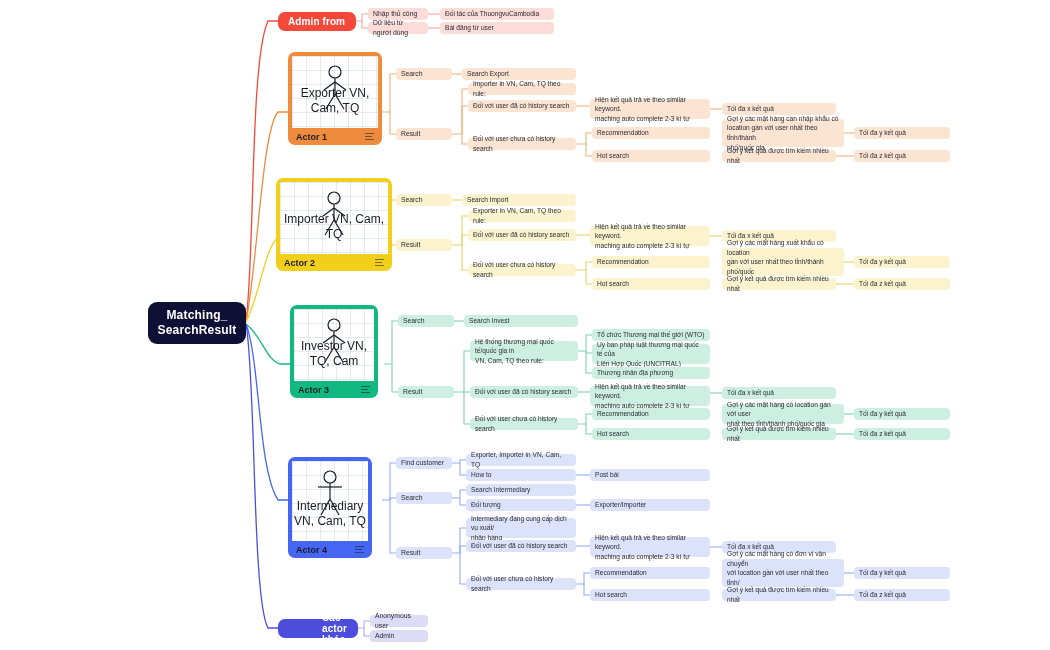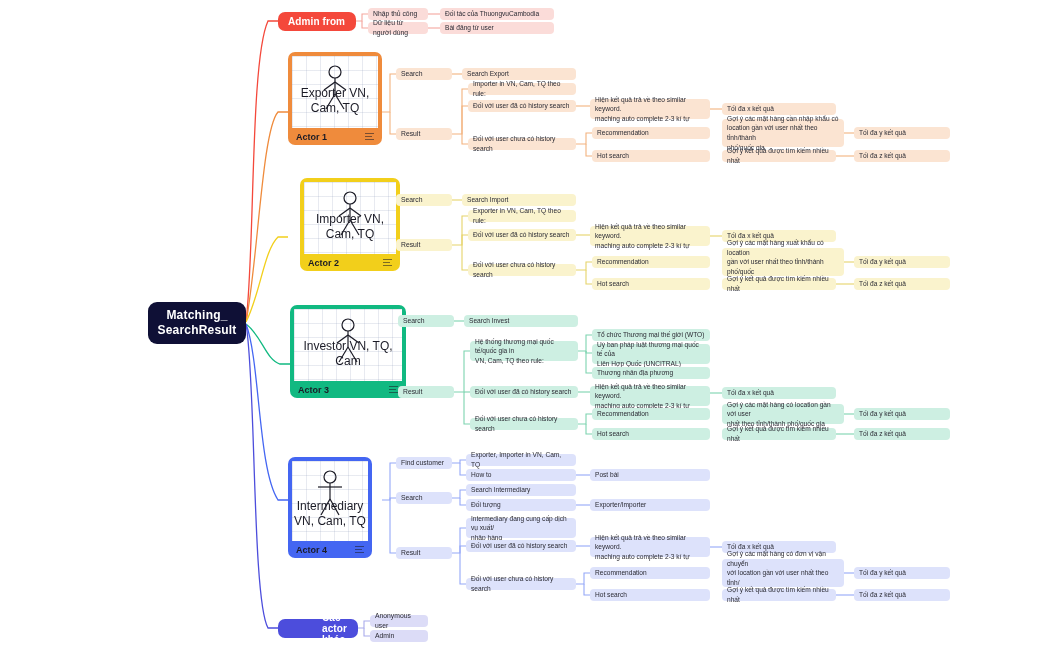--- a/index.html
+++ b/index.html
@@ -221,21 +221,21 @@
   <div class="chip" style="left:722px; top:103px; width:114px; height:12px; background:#fbe4d2;">Tối đa x kết quả</div>
   <div class="chip" style="left:592px; top:127px; width:118px; height:12px; background:#fbe4d2;">Recommendation</div>
   <div class="chip" style="left:722px; top:119px; width:122px; height:28px; background:#fbe4d2;">Gợi ý các mặt hàng cần nhập khẩu có
 location gần với user nhất theo tỉnh/thành
 phố/quốc gia</div>
   <div class="chip" style="left:854px; top:127px; width:96px; height:12px; background:#fbe4d2;">Tối đa y kết quả</div>
   <div class="chip" style="left:592px; top:150px; width:118px; height:12px; background:#fbe4d2;">Hot search</div>
   <div class="chip" style="left:722px; top:150px; width:114px; height:12px; background:#fbe4d2;">Gợi ý kết quả được tìm kiếm nhiều nhất</div>
   <div class="chip" style="left:854px; top:150px; width:96px; height:12px; background:#fbe4d2;">Tối đa z kết quả</div>
 
-  <div class="actor-card" style="left:300px; top:178px; width:100px; height:93px; background:#f2cf1b;">
+  <div class="actor-card" style="left:276px; top:178px; width:116px; height:93px; background:#f2cf1b;">
     <div class="actor-figure">
       <svg width="40" height="48" viewBox="0 0 40 48">
         <circle cx="20" cy="8" r="6" fill="none" stroke="#1b1b26" stroke-width="1.2"></circle>
         <line x1="20" y1="14" x2="20" y2="30" stroke="#1b1b26" stroke-width="1.2"></line>
         <line x1="20" y1="18" x2="9" y2="26" stroke="#1b1b26" stroke-width="1.2"></line>
         <line x1="20" y1="18" x2="31" y2="26" stroke="#1b1b26" stroke-width="1.2"></line>
         <line x1="20" y1="30" x2="11" y2="45" stroke="#1b1b26" stroke-width="1.2"></line>
         <line x1="20" y1="30" x2="29" y2="45" stroke="#1b1b26" stroke-width="1.2"></line>
       </svg>
       <div class="actor-name">Importer VN, Cam, TQ</div>
@@ -261,21 +261,21 @@
   <div class="chip" style="left:722px; top:230px; width:114px; height:12px; background:#faf3cd;">Tối đa x kết quả</div>
   <div class="chip" style="left:592px; top:256px; width:118px; height:12px; background:#faf3cd;">Recommendation</div>
   <div class="chip" style="left:722px; top:248px; width:122px; height:28px; background:#faf3cd;">Gợi ý các mặt hàng xuất khẩu có location
 gần với user nhất theo tỉnh/thành phố/quốc
 gia</div>
   <div class="chip" style="left:854px; top:256px; width:96px; height:12px; background:#faf3cd;">Tối đa y kết quả</div>
   <div class="chip" style="left:592px; top:278px; width:118px; height:12px; background:#faf3cd;">Hot search</div>
   <div class="chip" style="left:722px; top:278px; width:114px; height:12px; background:#faf3cd;">Gợi ý kết quả được tìm kiếm nhiều nhất</div>
   <div class="chip" style="left:854px; top:278px; width:96px; height:12px; background:#faf3cd;">Tối đa z kết quả</div>
 
-  <div class="actor-card" style="left:290px; top:305px; width:116px; height:93px; background:#11b981;">
+  <div class="actor-card" style="left:290px; top:305px; width:88px; height:93px; background:#11b981;">
     <div class="actor-figure">
       <svg width="40" height="48" viewBox="0 0 40 48">
         <circle cx="20" cy="8" r="6" fill="none" stroke="#1b1b26" stroke-width="1.2"></circle>
         <line x1="20" y1="14" x2="20" y2="30" stroke="#1b1b26" stroke-width="1.2"></line>
         <line x1="20" y1="18" x2="9" y2="26" stroke="#1b1b26" stroke-width="1.2"></line>
         <line x1="20" y1="18" x2="31" y2="26" stroke="#1b1b26" stroke-width="1.2"></line>
         <line x1="20" y1="30" x2="11" y2="45" stroke="#1b1b26" stroke-width="1.2"></line>
         <line x1="20" y1="30" x2="29" y2="45" stroke="#1b1b26" stroke-width="1.2"></line>
       </svg>
       <div class="actor-name">Investor VN, TQ, Cam</div>

